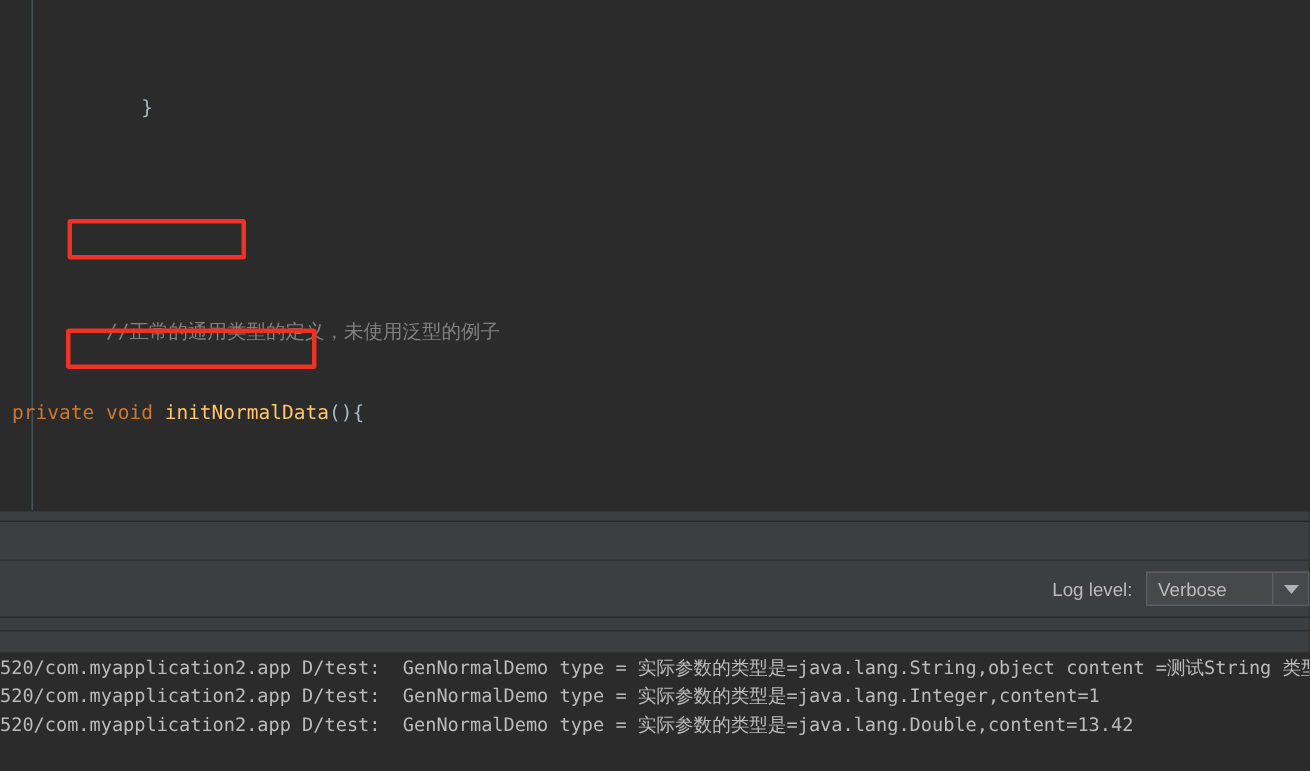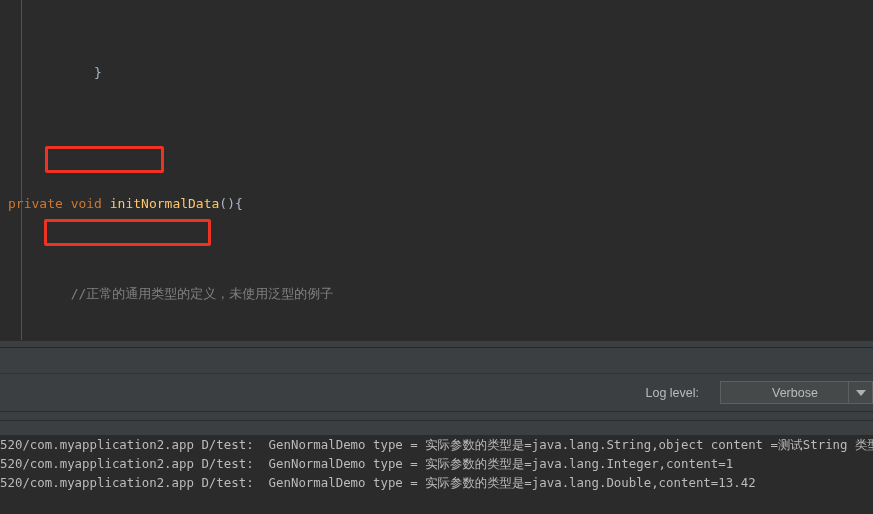--- a/index.html
+++ b/index.html
@@ -55,33 +55,32 @@
   }
   .toolbar {
     position: absolute; left: 0; top: 374px; width: 873px; height: 38px;
     background: #3c3f41;
     border-bottom: 1px solid #2b2b2b;
     display: flex; align-items: center; justify-content: flex-end;
     padding-right: 0;
   }
   .log-level-label {
     font-family: "Liberation Sans", sans-serif;
-    font-size: 12.5px; color: #bbbbbb; margin-right: 21px;
+    font-size: 12.5px; color: #bbbbbb; margin-right: 9px;
   }
   .combo {
     display: flex; align-items: stretch; height: 23px;
     border: 1px solid #5e6060; background: #45494a;
   }
   .combo .val {
     display: flex; align-items: center;
     padding: 0 10px 0 7px;
     font-family: "Liberation Sans", sans-serif;
     font-size: 12.5px; color: #bbbbbb;
     min-width: 83px;
-    margin-left: 44px;
   }
   .combo .arrow-btn {
     width: 24px; display: flex; align-items: center; justify-content: center;
     border-left: 1px solid #5e6060; background: #45494a;
   }
   .caret-down {
     width: 0; height: 0;
     border-left: 5px solid transparent;
     border-right: 5px solid transparent;
     border-top: 6px solid #aeb2b4;
@@ -119,25 +118,25 @@
     <div class="gutter-guide"></div>
 
     <div class="code">
 
       <div class="ln" style="height:14px;">
         <span class="punc" style="position:relative;top:-8px;display:inline-block;">&nbsp;&nbsp;&nbsp;}</span>
       </div>
 
       <div class="ln"></div>
 
-      <div class="ln"><span class="kw">private</span> <span class="kw">void</span> <span class="mthd">initNormalData</span><span class="punc">()</span><span class="punc">{</span></div>
-
       <div class="ln">
         <span class="cmt">//正常的通用类型的定义，未使用泛型的例子</span>
       </div>
+
+      <div class="ln"><span class="kw">private</span> <span class="kw">void</span> <span class="mthd">initNormalData</span><span class="punc">()</span><span class="punc">{</span></div>
 
       <div class="ln">        </div>
 
       
 
       
 
       
 
       

